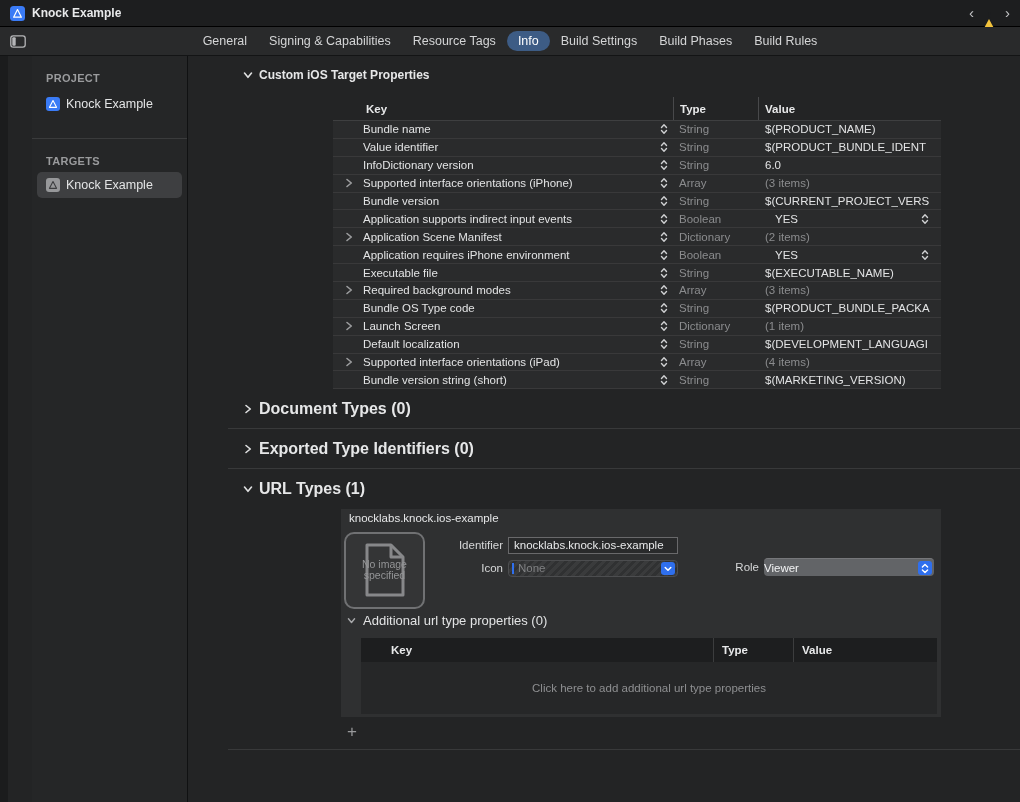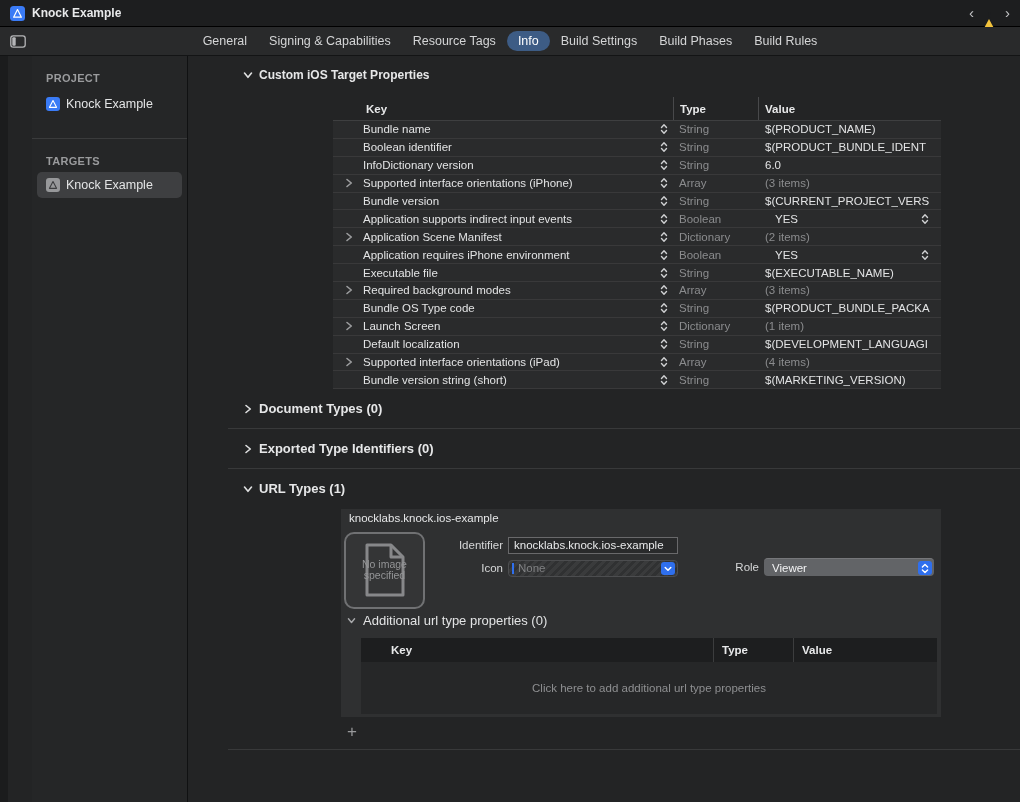--- a/index.html
+++ b/index.html
@@ -72,21 +72,21 @@
                        color:#9c9d9f; display:flex; }
   .prow .stepper { color:#cfd0d2; display:flex; align-items:center; justify-content:center; }
   .prow .tcell { color:#8b8c8e; padding-left:6px; overflow:hidden; white-space:nowrap; }
   .prow .vcell { position:relative; padding-left:7px; color:#e2e3e4; overflow:hidden; white-space:nowrap; }
   .prow .vcell.muted { color:#8b8c8e; }
   .prow .vcell.bool { padding-left:17px; }
   .prow .vcell .vstep { position:absolute; right:12px; top:50%; transform:translateY(-50%);
                         color:#cfd0d2; display:flex; }
 
   .csec-header { display:flex; align-items:center; height:18px; margin:10.5px 0 0 32px; gap:7px;
-                 font-weight:bold; font-size:13px; color:#e6e7e8; }
+                 font-weight:bold; font-size:16px; color:#e6e7e8; }
   .csec-header .chev { color:#dfe0e1; display:flex; }
   .csec .sep-line { margin-top:10.5px; }
   .url-header { margin-top:10.5px; }
 
   
   .url-panel { position:relative; margin:11px 0 0 129px; width:600px; height:208px; background:#2f3031; }
   .url-item-title { position:absolute; left:8px; top:1px; height:16px; line-height:16px;
                     color:#e6e7e8; font-size:11.5px; }
   .img-well { position:absolute; left:3px; top:23px; width:81px; height:77px;
               border:2px solid #707173; border-radius:10px; background:#343536;
@@ -101,21 +101,21 @@
                white-space:nowrap; overflow:hidden; }
   .combo { position:relative; width:170px; height:17px; border-radius:4px; border:1px solid #4c4d4f;
            background:repeating-linear-gradient(135deg,#3a3b3c 0 3px,#303132 3px 6px);
            display:flex; align-items:center; }
   .combo .caret { position:absolute; left:3px; top:2px; bottom:2px; width:2px; background:#2f6fed; }
   .combo .cval { color:#818284; padding-left:9px;text-align:right; }
   .combo .cap, .popup .cap { position:absolute; right:2px; top:1.5px; width:14px; height:13px;
            background:#2f6fed; border-radius:3px; color:#fff; display:flex; align-items:center; justify-content:center; }
   .popup { position:relative; width:170px; height:18px; border-radius:4px; background:#626467;
            display:flex; align-items:center; border-top:1px solid #76777a; }
-  .popup .pval { color:#f2f3f4; padding-left:8px; }
+  .popup .pval { color:#f2f3f4; }
   .popup .cap { top:2px; height:14px; }
 
   .add-header { position:absolute; left:7px; top:104px; display:flex; align-items:center; gap:8px;
                 color:#e2e3e4; font-size:13px; }
   .add-header .chev { color:#a7a8aa; display:flex; }
   .itable { position:absolute; left:20px; top:129px; width:576px; }
   .ihead { display:grid; grid-template-columns:352px 80px 1fr; height:24px; align-items:center;
            background:#1d1e1f; }
   .ihead .h { font-weight:bold; font-size:11.5px; color:#e8e9ea; height:100%; display:flex; align-items:center; }
   .ihead .h.key { padding-left:30px; }
@@ -219,21 +219,21 @@
               <div class="stepper">
                 <svg width="8" height="12" viewBox="0 0 8 12">
                   <path d="M1.5 4.4 L4 1.8 L6.5 4.4" fill="none" stroke="currentColor" stroke-width="1.4" stroke-linecap="round" stroke-linejoin="round"></path>
                   <path d="M1.5 7.6 L4 10.2 L6.5 7.6" fill="none" stroke="currentColor" stroke-width="1.4" stroke-linecap="round" stroke-linejoin="round"></path>
                 </svg>
               </div>
               <div class="tcell">String</div>
               <div class="vcell"><span>$(PRODUCT_NAME)</span></div>
             </div>
             <div class="prow">
-              <div class="kcell"><span>Boolean identifier</span></div>
+              <div class="kcell"><span>Value identifier</span></div>
               <div class="stepper">
                 <svg width="8" height="12" viewBox="0 0 8 12">
                   <path d="M1.5 4.4 L4 1.8 L6.5 4.4" fill="none" stroke="currentColor" stroke-width="1.4" stroke-linecap="round" stroke-linejoin="round"></path>
                   <path d="M1.5 7.6 L4 10.2 L6.5 7.6" fill="none" stroke="currentColor" stroke-width="1.4" stroke-linecap="round" stroke-linejoin="round"></path>
                 </svg>
               </div>
               <div class="tcell">String</div>
               <div class="vcell"><span>$(PRODUCT_BUNDLE_IDENT</span></div>
             </div>
             <div class="prow">

